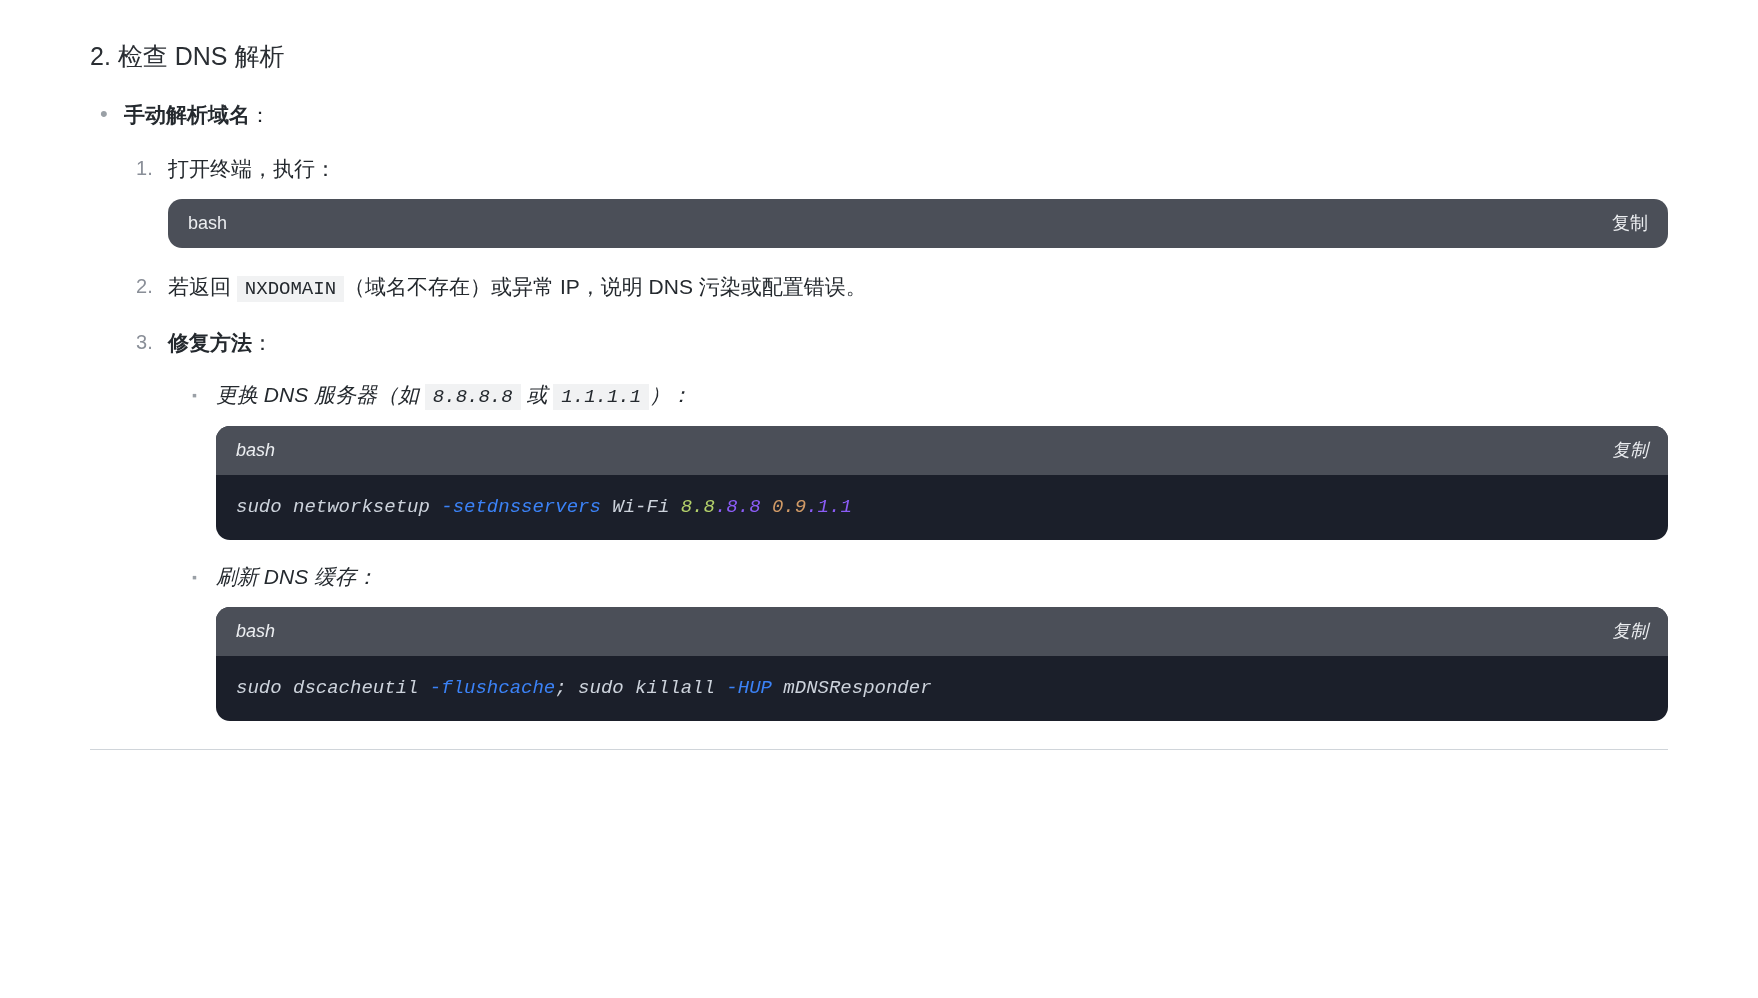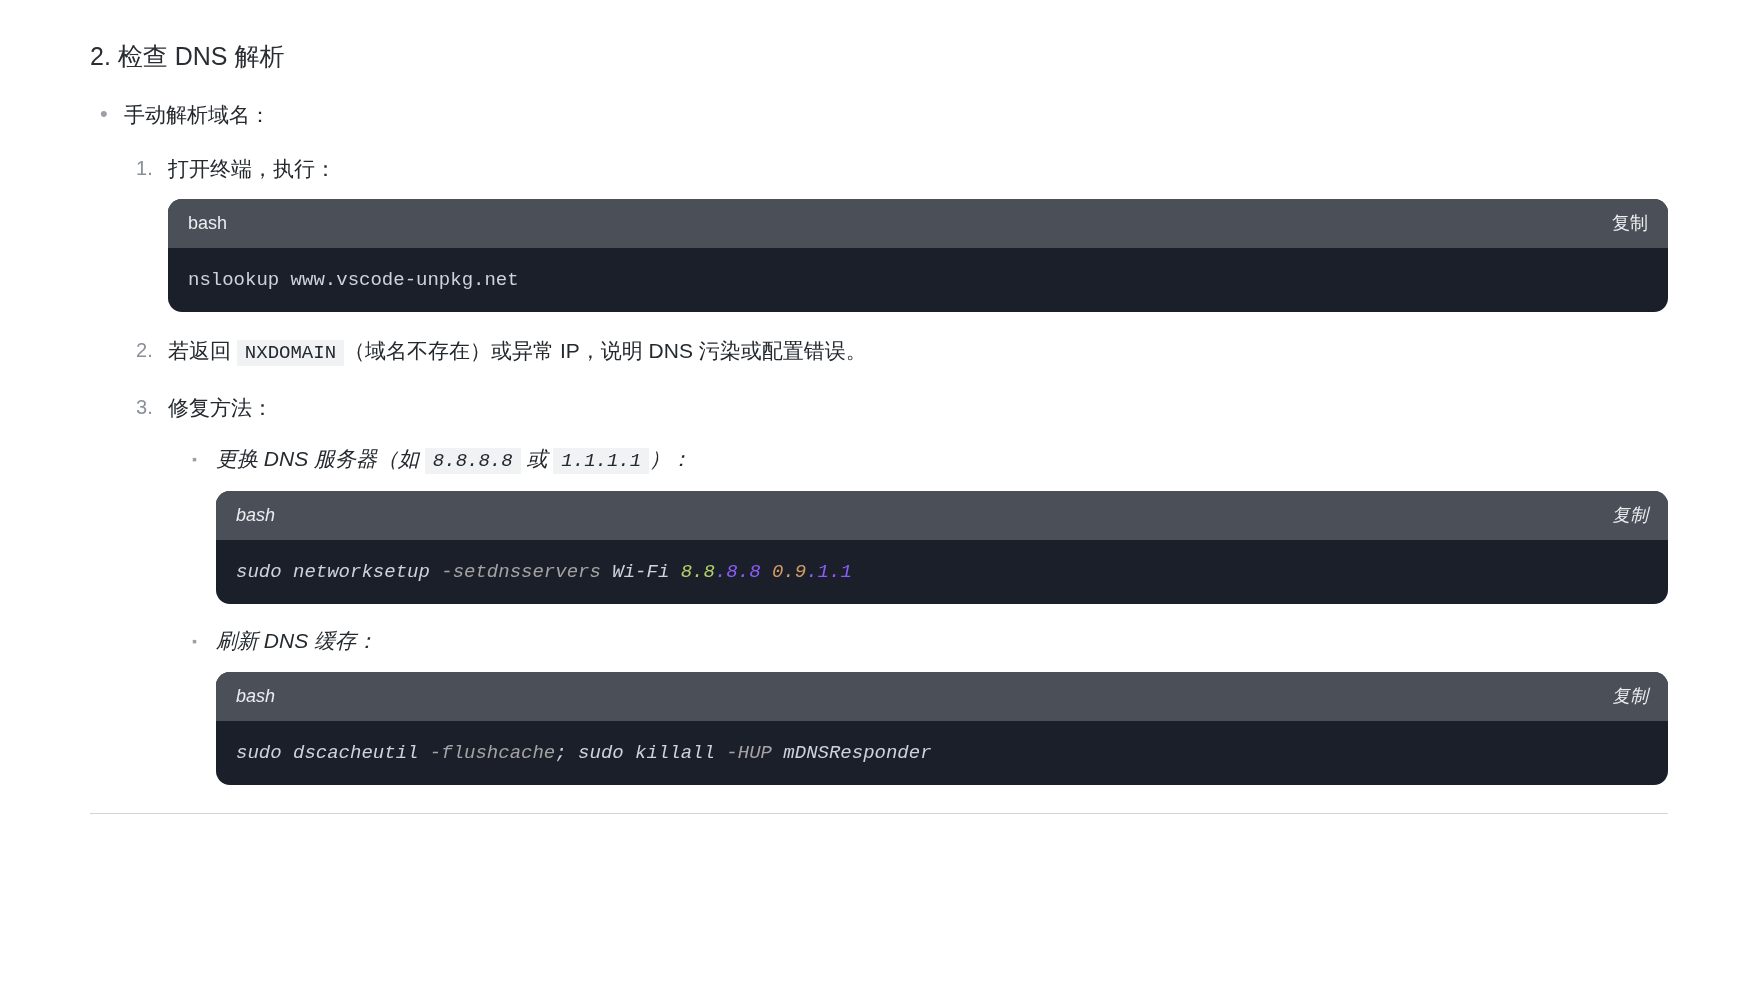--- a/index.html
+++ b/index.html
@@ -108,50 +108,49 @@
     padding: 18px 20px;
     font-family: "SFMono-Regular", Consolas, "Liberation Mono", Menlo, monospace;
     font-size: 19px;
     color: #cdd3dc;
     white-space: pre;
     overflow-x: auto;
     line-height: 1.5;
   }
   .tok-cmd { color: #cdd3dc; }
   .tok-keyword { color: #cdd3dc; }
-  .tok-dash { color: #a3a3a3; }
+  .tok-dash { color: #3b82f6; }
   .tok-num { color: #b3d06a; text-align: center; }
   .tok-num-alt { color: #d19a66; }
   .tok-dot { color: #8b5cf6; }
   hr.section-rule {
     border: none;
     border-top: 1px solid #d0d5da;
     margin-top: 28px;
   }
-  .strong { font-weight: 400; }
+  .strong { font-weight: 700; }
 </style>
 </head>
 <body>
 
 <h3 class="section-heading">2. 检查 DNS 解析</h3>
 
 <ul class="bullet-list">
   <li>
     <span class="bullet-label strong">手动解析域名</span><span>：</span>
 
     <ol class="num-list">
 
       <li>
         <span>打开终端，执行：</span>
         <div class="codeblock">
           <div class="codeblock-header">
             <span>bash</span>
             <span class="copy">复制</span>
           </div>
-          <pre><span class="tok-cmd">nslookup www.vscode-unpkg.net</span></pre>
         </div>
       </li>
 
       <li>
         <span>若返回 </span><code class="inline">NXDOMAIN</code><span>（域名不存在）或异常 IP，说明 DNS 污染或配置错误。</span>
       </li>
 
       <li>
         <span class="strong">修复方法</span><span>：</span>
 

